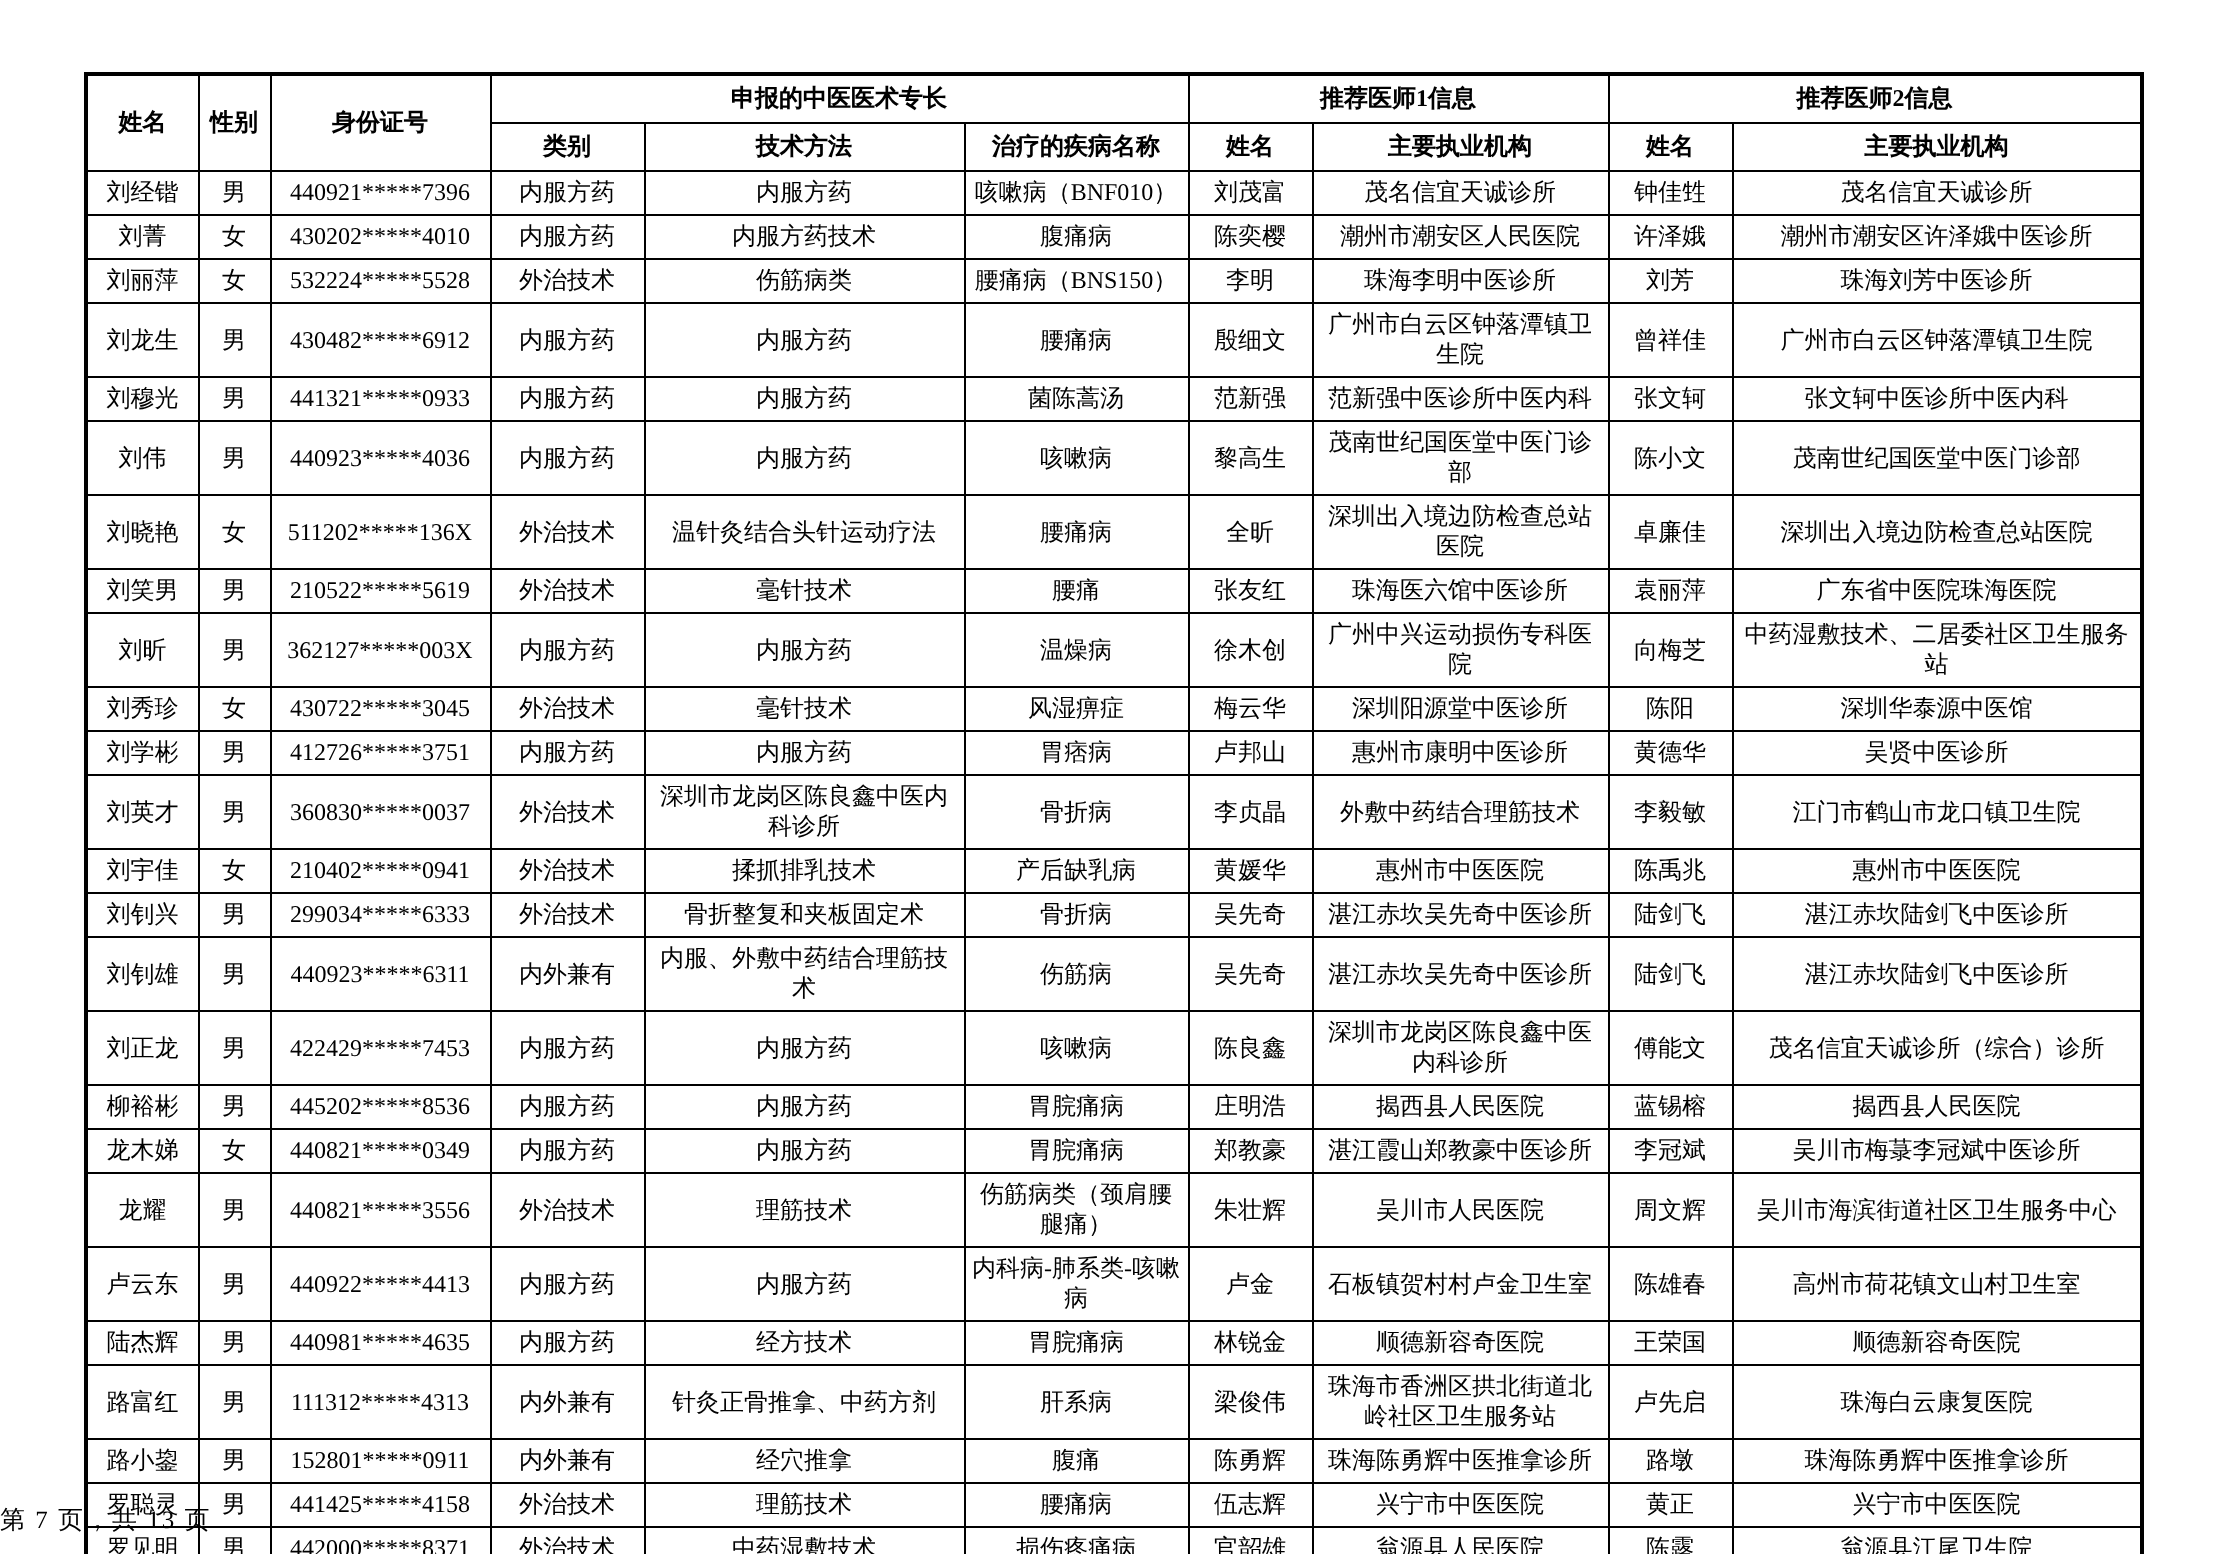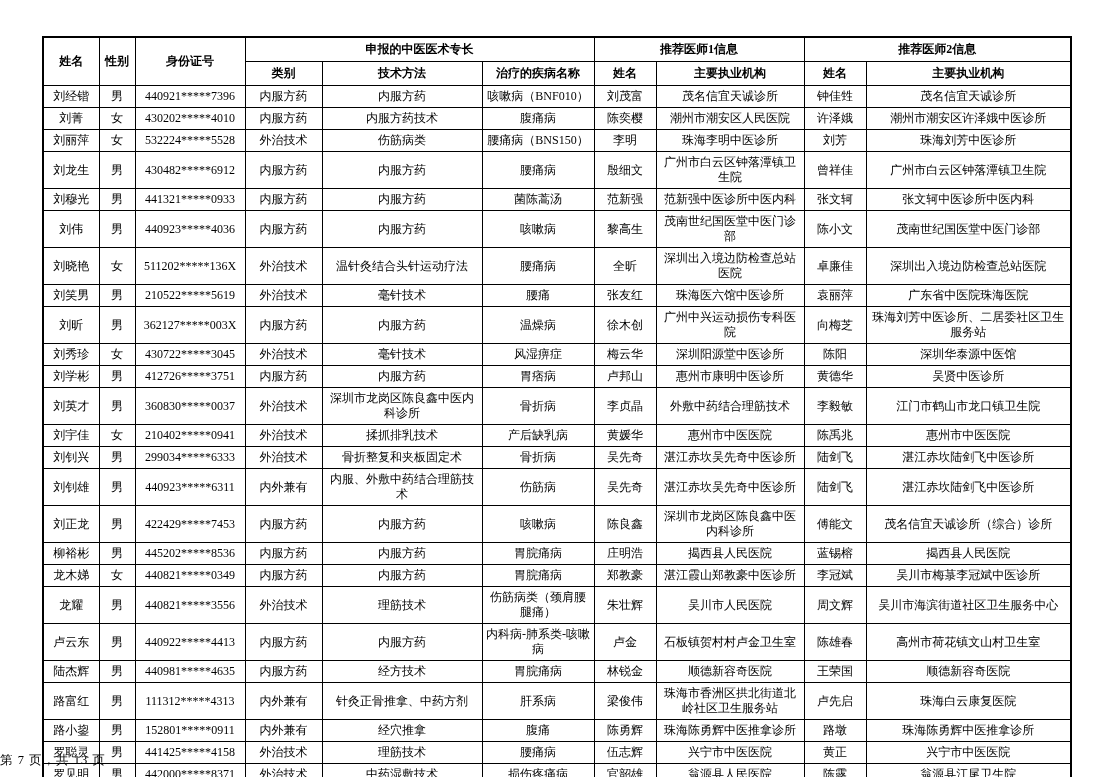--- a/index.html
+++ b/index.html
@@ -187,21 +187,21 @@
         <tr>
           <td>刘昕</td>
           <td>男</td>
           <td>362127*****003X</td>
           <td>内服方药</td>
           <td>内服方药</td>
           <td>温燥病</td>
           <td>徐木创</td>
           <td>广州中兴运动损伤专科医院</td>
           <td>向梅芝</td>
-          <td>珠海刘芳中医诊所、二居委社区卫生服务站</td>
+          <td>中药湿敷技术、二居委社区卫生服务站</td>
         </tr>
         <tr>
           <td>刘秀珍</td>
           <td>女</td>
           <td>430722*****3045</td>
           <td>外治技术</td>
           <td>毫针技术</td>
           <td>风湿痹症</td>
           <td>梅云华</td>
           <td>深圳阳源堂中医诊所</td>

